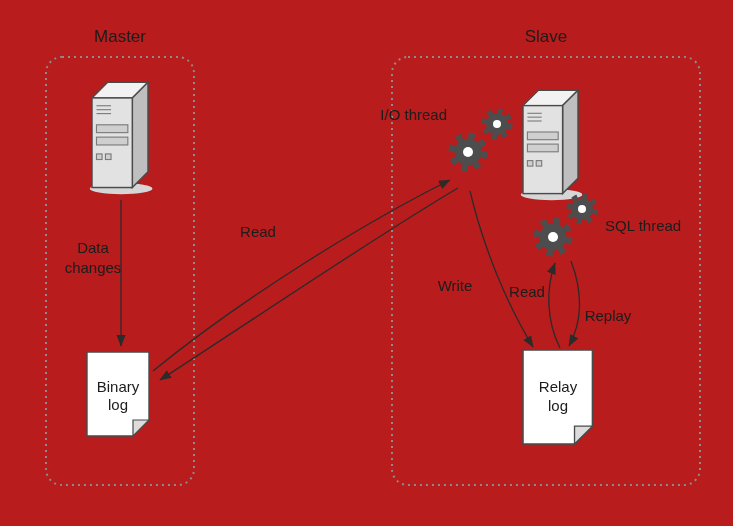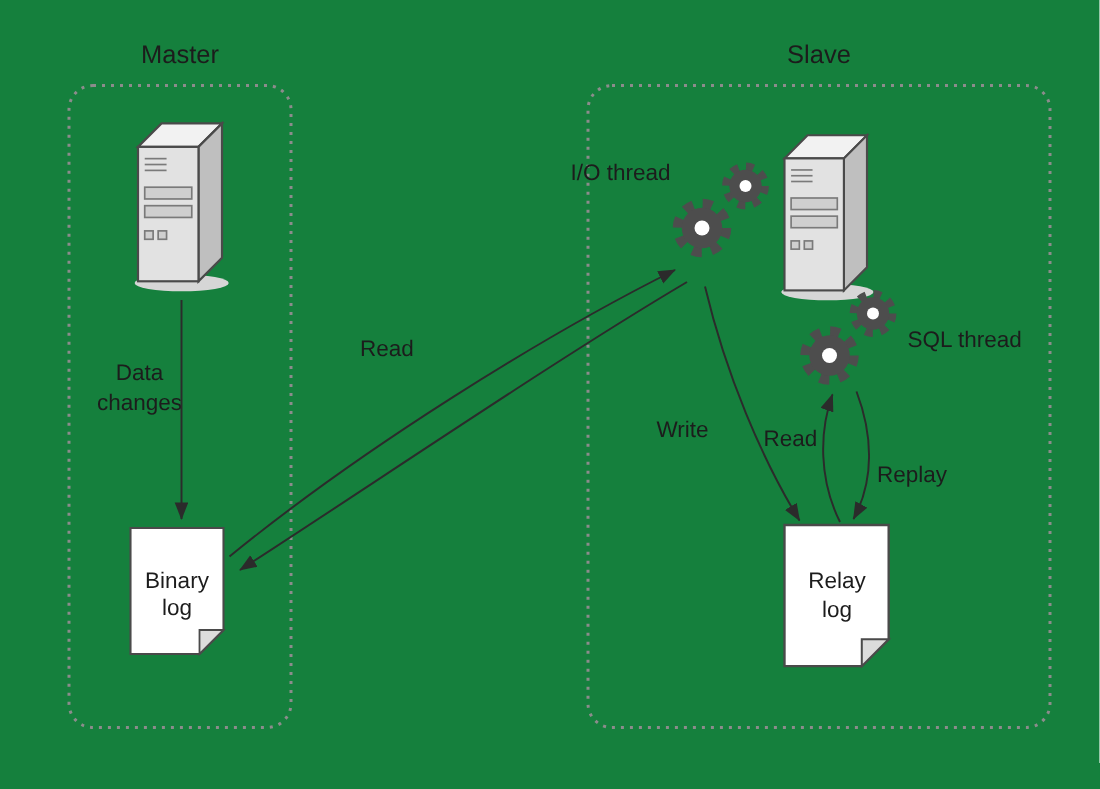--- a/index.html
+++ b/index.html
@@ -1,19 +1,19 @@
 <!DOCTYPE html>
 <html><head>
 <meta charset="utf-8">
 <style>
   html,body{margin:0;padding:0;background:#ffffff;}
   .canvas{
     position:relative;
     width:733px;height:526px;
-    background:#15803d;
+    background:#b91c1c;
     font-family:"Liberation Sans", sans-serif;
     overflow:hidden;
   }
   svg{display:block;}
   text{
     font-family:"Liberation Sans", sans-serif;
     fill:#1c1c1c;
   }
   .title-label{font-size:17px;}
   .diagram-label{font-size:15px;}

